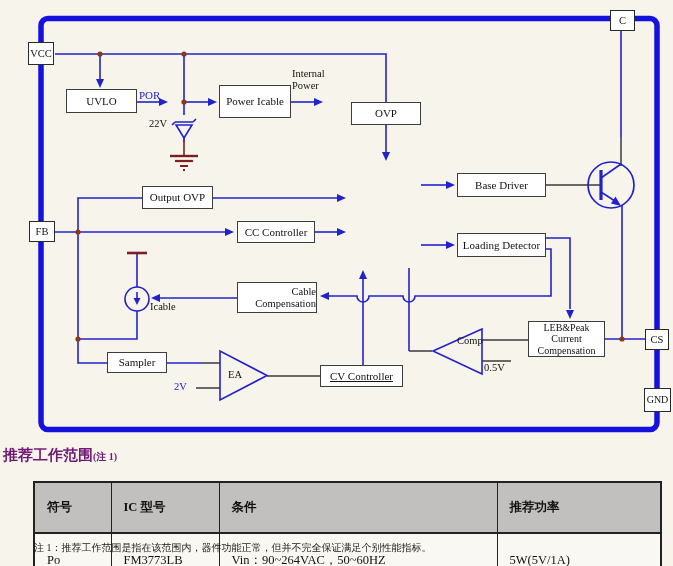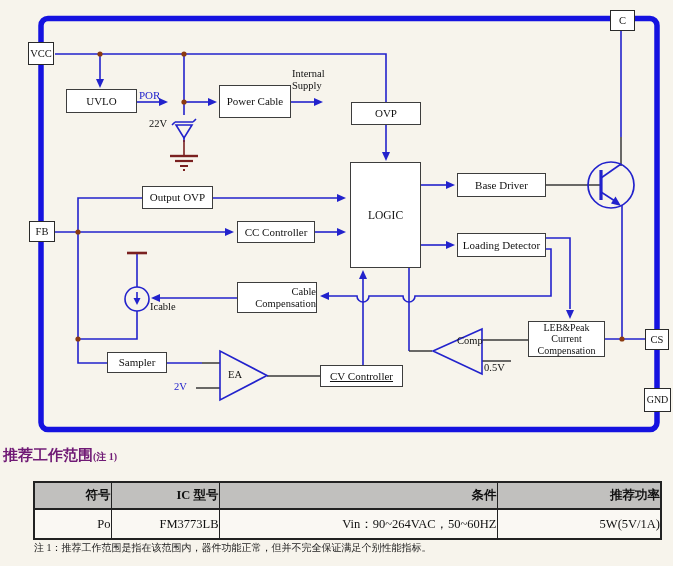--- a/index.html
+++ b/index.html
@@ -19,21 +19,21 @@
   .pin{border:1.3px solid #2a2a2a;font-size:10.5px;}
   .lbl{position:absolute;font-size:10.5px;line-height:1.1;color:#111;z-index:2;white-space:nowrap;}
   .blue{color:#2222cc;}
   .tri-lbl{position:absolute;z-index:2;font-size:10.5px;color:#111;}
   .section-title{position:absolute;left:3px;top:446px;font-size:15px;font-weight:bold;color:#701a75;}
   .section-title .small{font-size:10px;font-weight:bold;}
   table.spec{
     position:absolute;left:33px;top:481px;border-collapse:collapse;
     font-family:"Liberation Serif","DejaVu Serif",serif;table-layout:fixed;
   }
-  table.spec th,table.spec td{border:1px solid #222;text-align:right;padding:0;}
+  table.spec th,table.spec td{border:1px solid #222;text-align:left;padding:12px;}
   table.spec{border:2px solid #222;}
   table.spec th{background:#c1c0be;font-size:12.5px;font-weight:bold;height:25px;border-bottom:2px solid #222;}
   table.spec td{font-size:12.5px;height:28px;background:#faf8f3;}
   .footnote{position:absolute;left:34px;top:541px;font-size:10px;color:#1c1c1c;}
 </style>
 </head>
 <body>
 
 <div class="diagram">
   <svg width="673" height="440" viewBox="0 0 673 440">
@@ -152,34 +152,31 @@
       <span>CS</span>
     </div>
   <div class="pin" style="left:644px;top:388px;width:27px;height:24px;font-size:10px;text-align:right;">
       <span>GND</span>
     </div>
 
   <div class="blk" style="left:66px;top:89px;width:71px;height:24px;">
       <span>UVLO</span>
     </div>
   <div class="blk" style="left:219px;top:85px;width:72px;height:33px;">
-      <span>Power Cable</span>
+      <span>Power Icable</span>
     </div>
   <div class="blk" style="left:351px;top:102px;width:70px;height:23px;">
       <span>OVP</span>
     </div>
   <div class="blk" style="left:142px;top:186px;width:71px;height:23px;">
       <span>Output OVP</span>
     </div>
   <div class="blk" style="left:237px;top:221px;width:78px;height:22px;justify-content:center;">
       <span>CC Controller</span>
     </div>
-  <div class="blk" style="left:350px;top:162px;width:71px;height:106px;font-size:11.5px;">
-      <span>LOGIC</span>
-    </div>
   <div class="blk" style="left:457px;top:173px;width:89px;height:24px;">
       <span>Base Driver</span>
     </div>
   <div class="blk" style="left:457px;top:233px;width:89px;height:24px;">
       <span>Loading Detector</span>
     </div>
   <div class="blk" style="left:237px;top:282px;width:80px;height:31px;font-size:10.5px;text-align:right;">
       <span>Cable Compensation</span>
     </div>
   <div class="blk" style="left:528px;top:321px;width:77px;height:36px;font-size:10px;">
@@ -189,21 +186,21 @@
       <span>Sampler</span>
     </div>
   <div class="blk" style="left:320px;top:365px;width:83px;height:22px;text-decoration:underline;">
       <span>CV Controller</span>
     </div>
 
   <span class="tri-lbl" style="left:441px;top:335px;margin-left:16px;">Comp</span>
   <span class="tri-lbl" style="left:228px;top:369px;">EA</span>
 
   <span class="lbl blue" style="left:139px;top:89px;font-size:11px;">POR</span>
-  <span class="lbl" style="left:292px;top:68px;white-space:normal;width:48px;">Internal Supply</span>
+  <span class="lbl" style="left:292px;top:68px;white-space:normal;width:48px;">Internal Power</span>
   <span class="lbl" style="left:149px;top:118px;">22V</span>
   <span class="lbl" style="left:150px;top:301px;">Icable</span>
   <span class="lbl blue" style="left:174px;top:381px;">2V</span>
   <span class="lbl" style="left:484px;top:362px;">0.5V</span>
 </div>
 
 <div class="section-title">
   <span>推荐工作范围</span><span class="small">(注 1)</span>
 </div>
 

